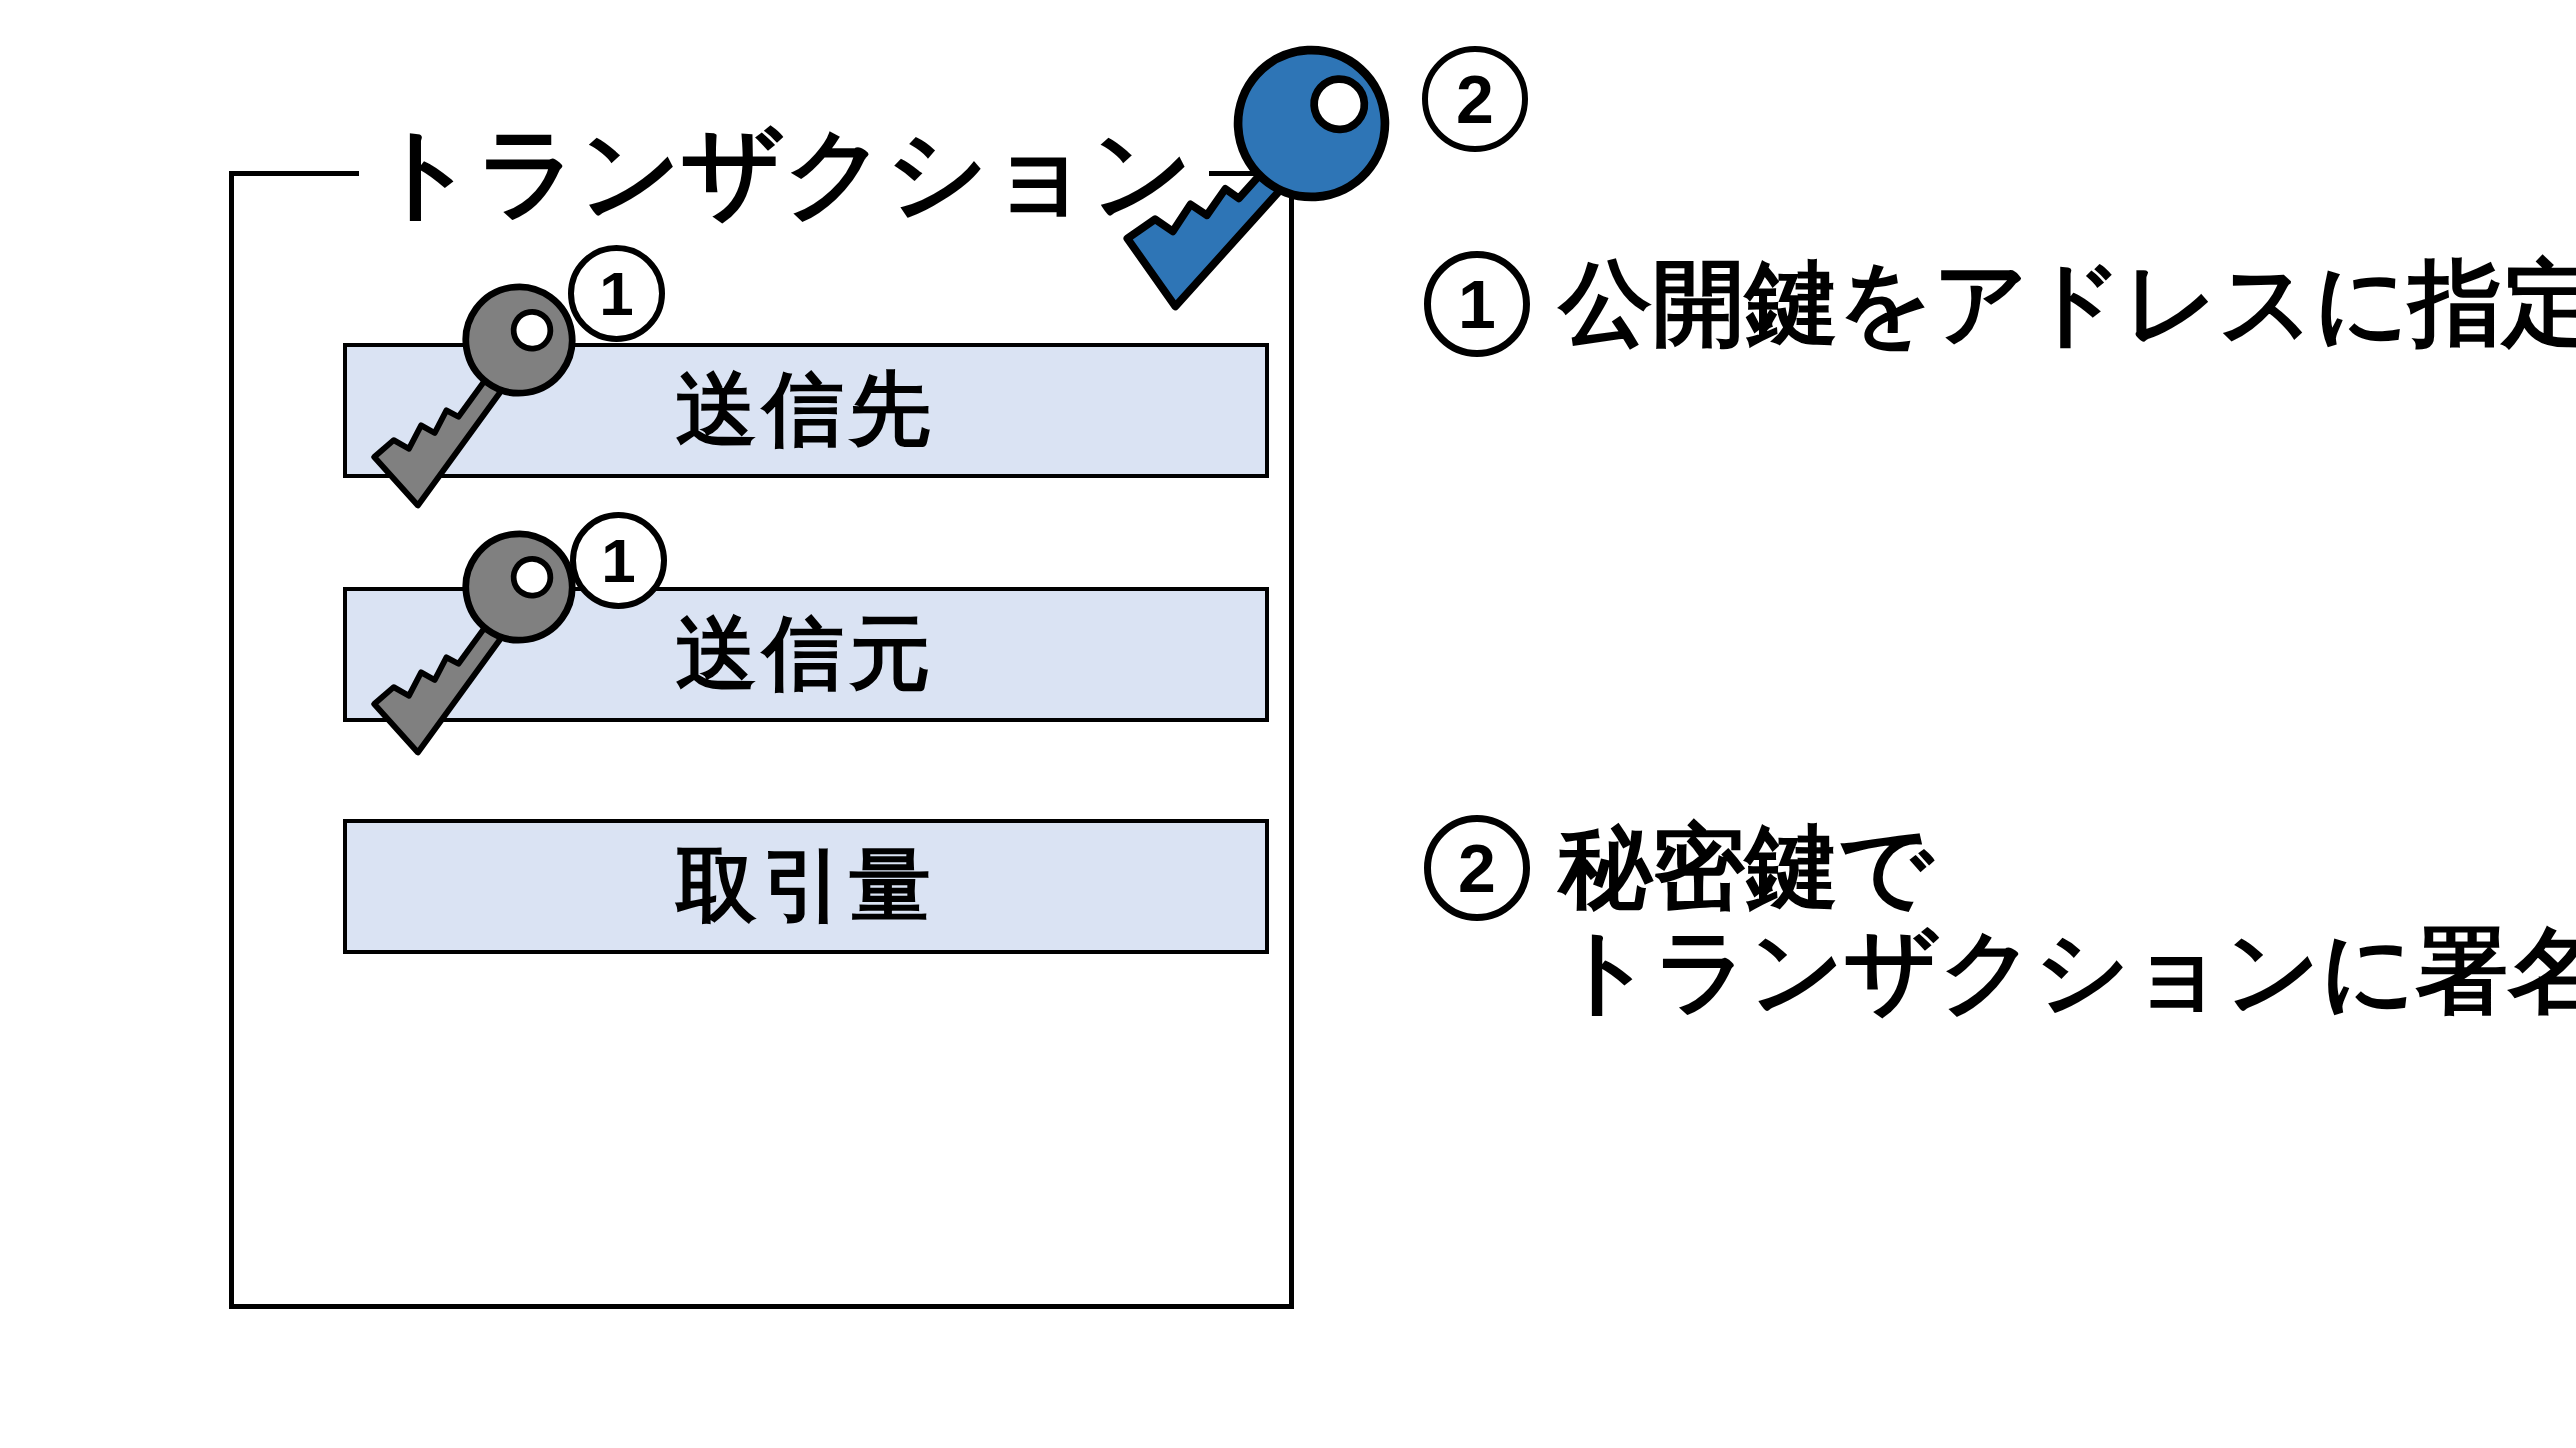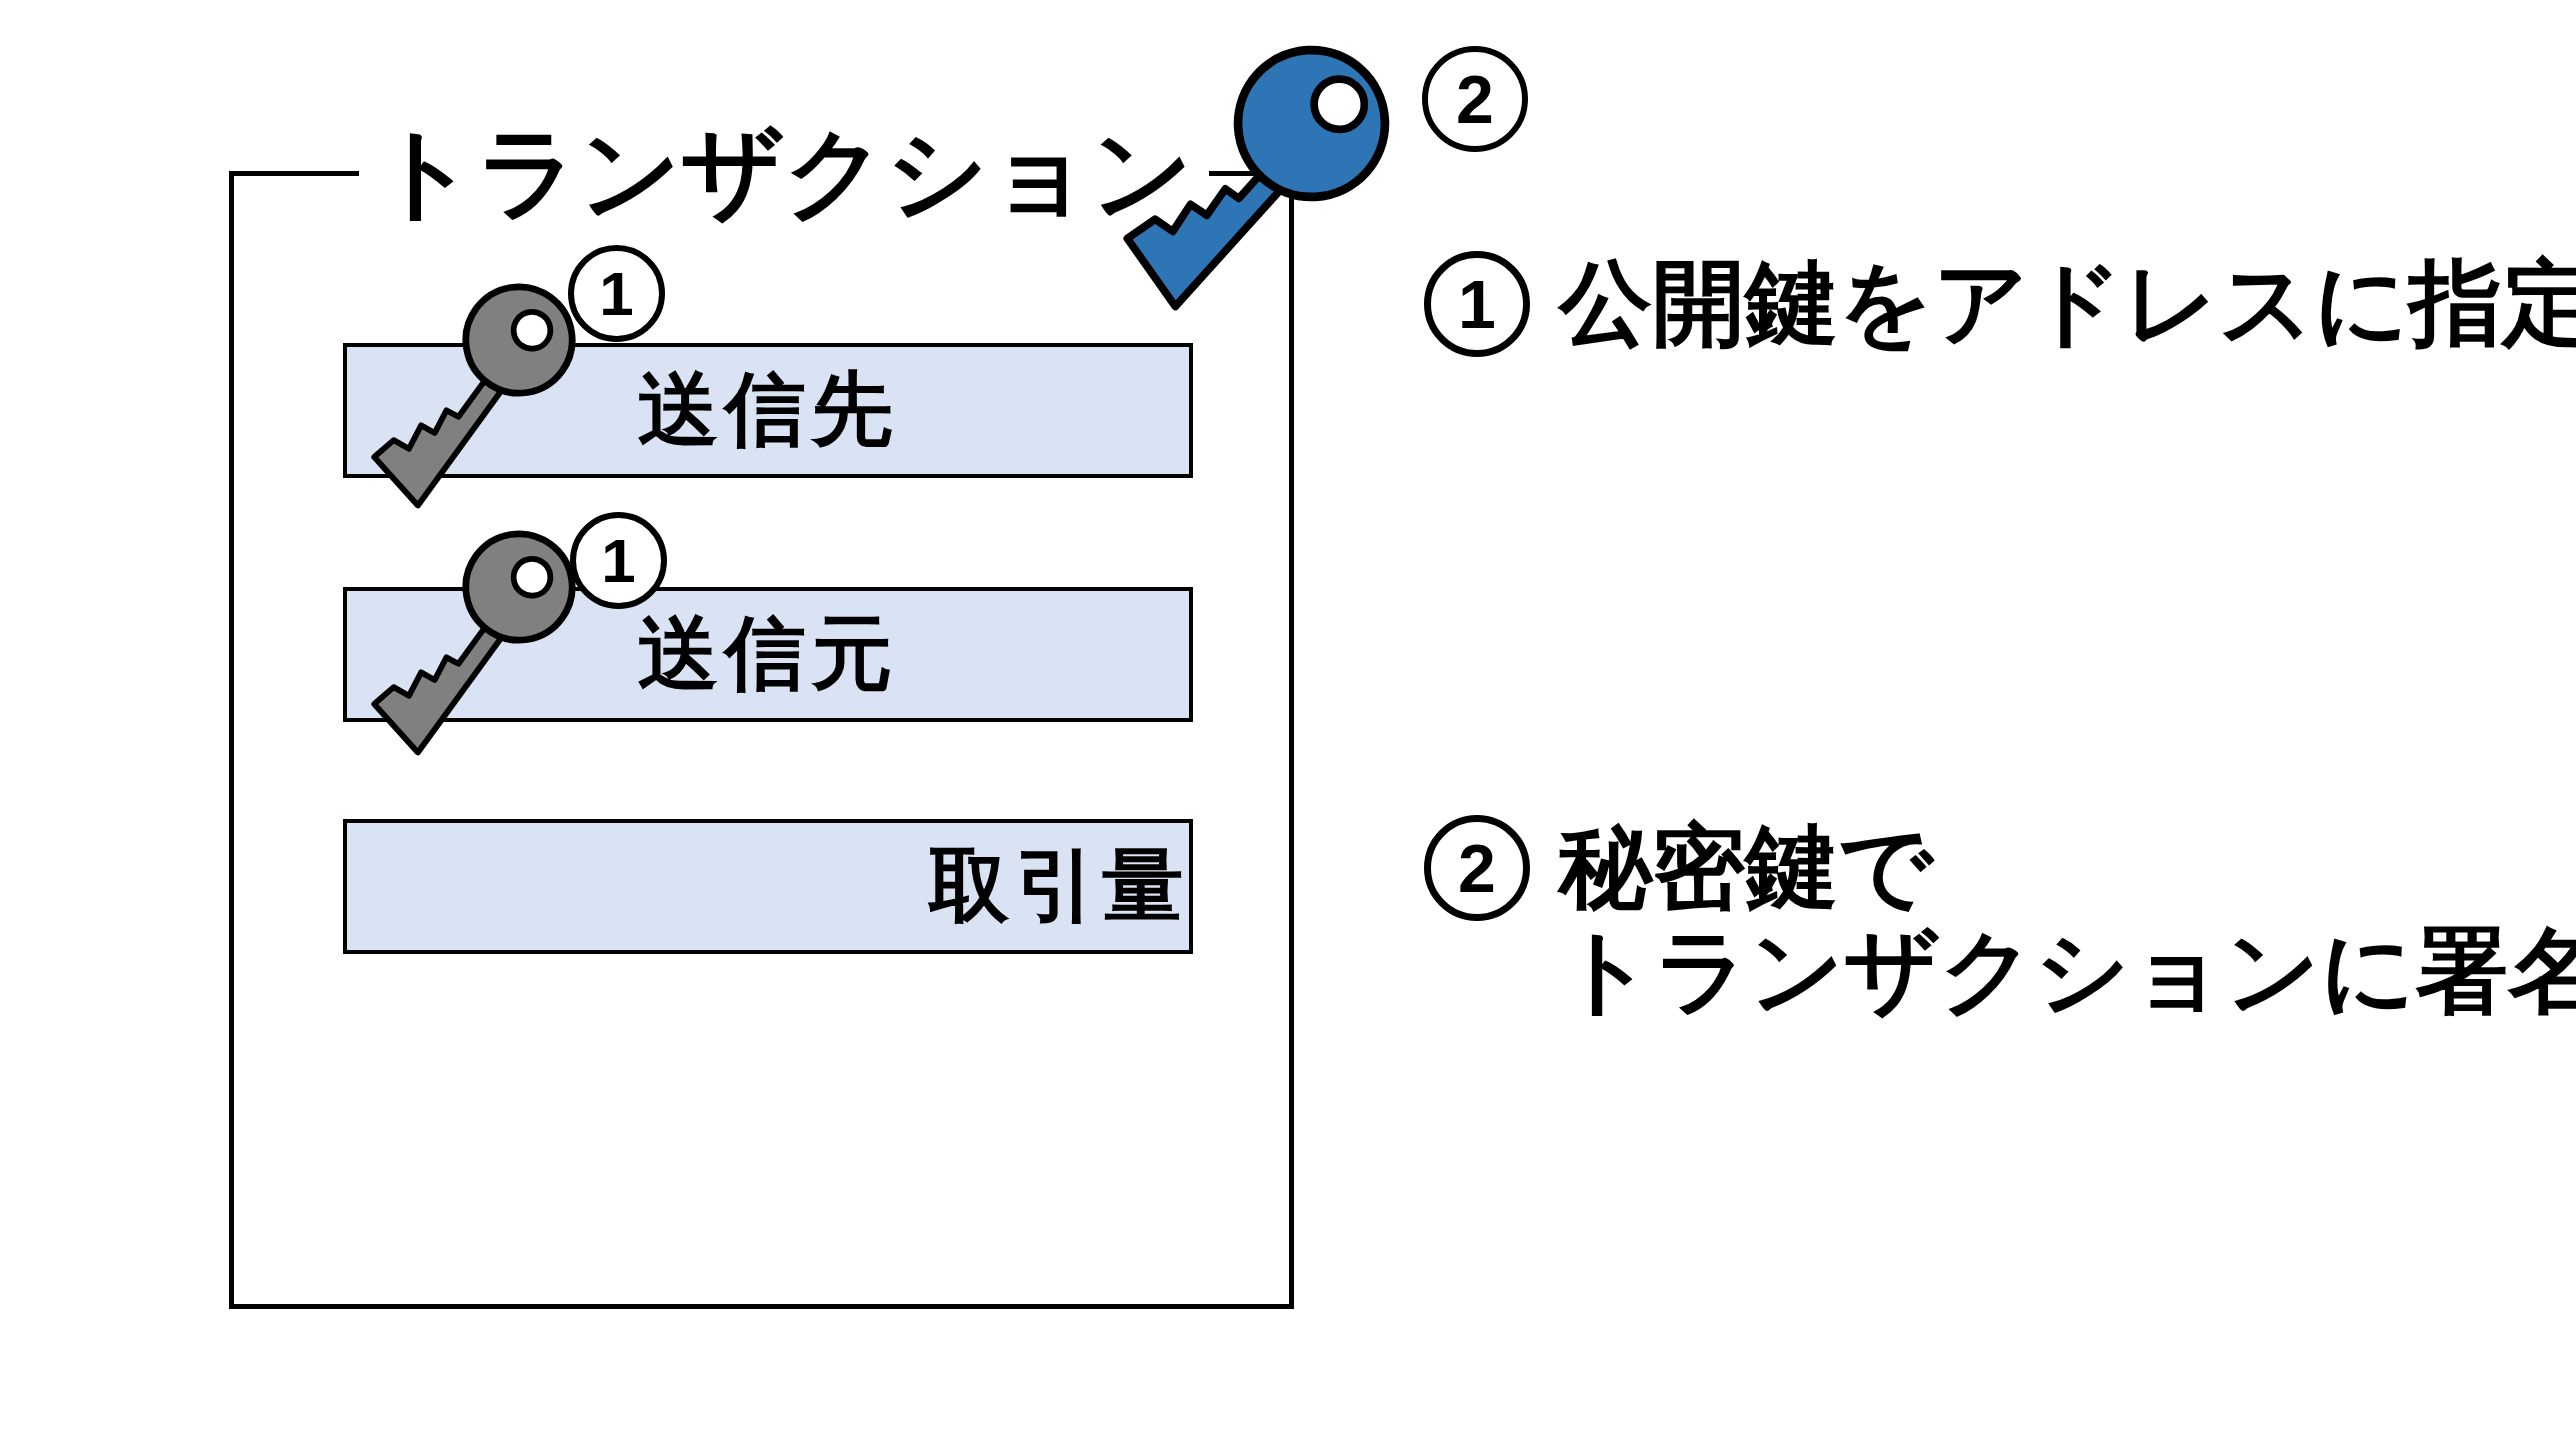--- a/index.html
+++ b/index.html
@@ -33,31 +33,31 @@
     background: #ffffff;
     font-size: 100px;
     font-weight: bold;
     white-space: nowrap;
     z-index: 2;
   }
 
   
   .field-box {
     left: 343px;
-    width: 850px; height: 135px;
+    width: 926px; height: 135px;
     background: #dae3f3;
     border: 4.8px solid #000;
     display: flex; align-items: center; justify-content: center;
     font-size: 81px; font-weight: bold;
     letter-spacing: 5.8px;
     z-index: 1;
   }
   .field-dest      { top: 343px; }
   .field-src       { top: 587px; }
-  .field-amount    { top: 819px; justify-content: flex-end; }
+  .field-amount    { top: 819px; }
   .field-timestamp { top: 1061px; }
 
   .key-svg { z-index: 3; }
 
   
   .badge {
     border: 6.8px solid #000;
     border-radius: 50%;
     background: #ffffff;
     display: flex; align-items: center; justify-content: center;

